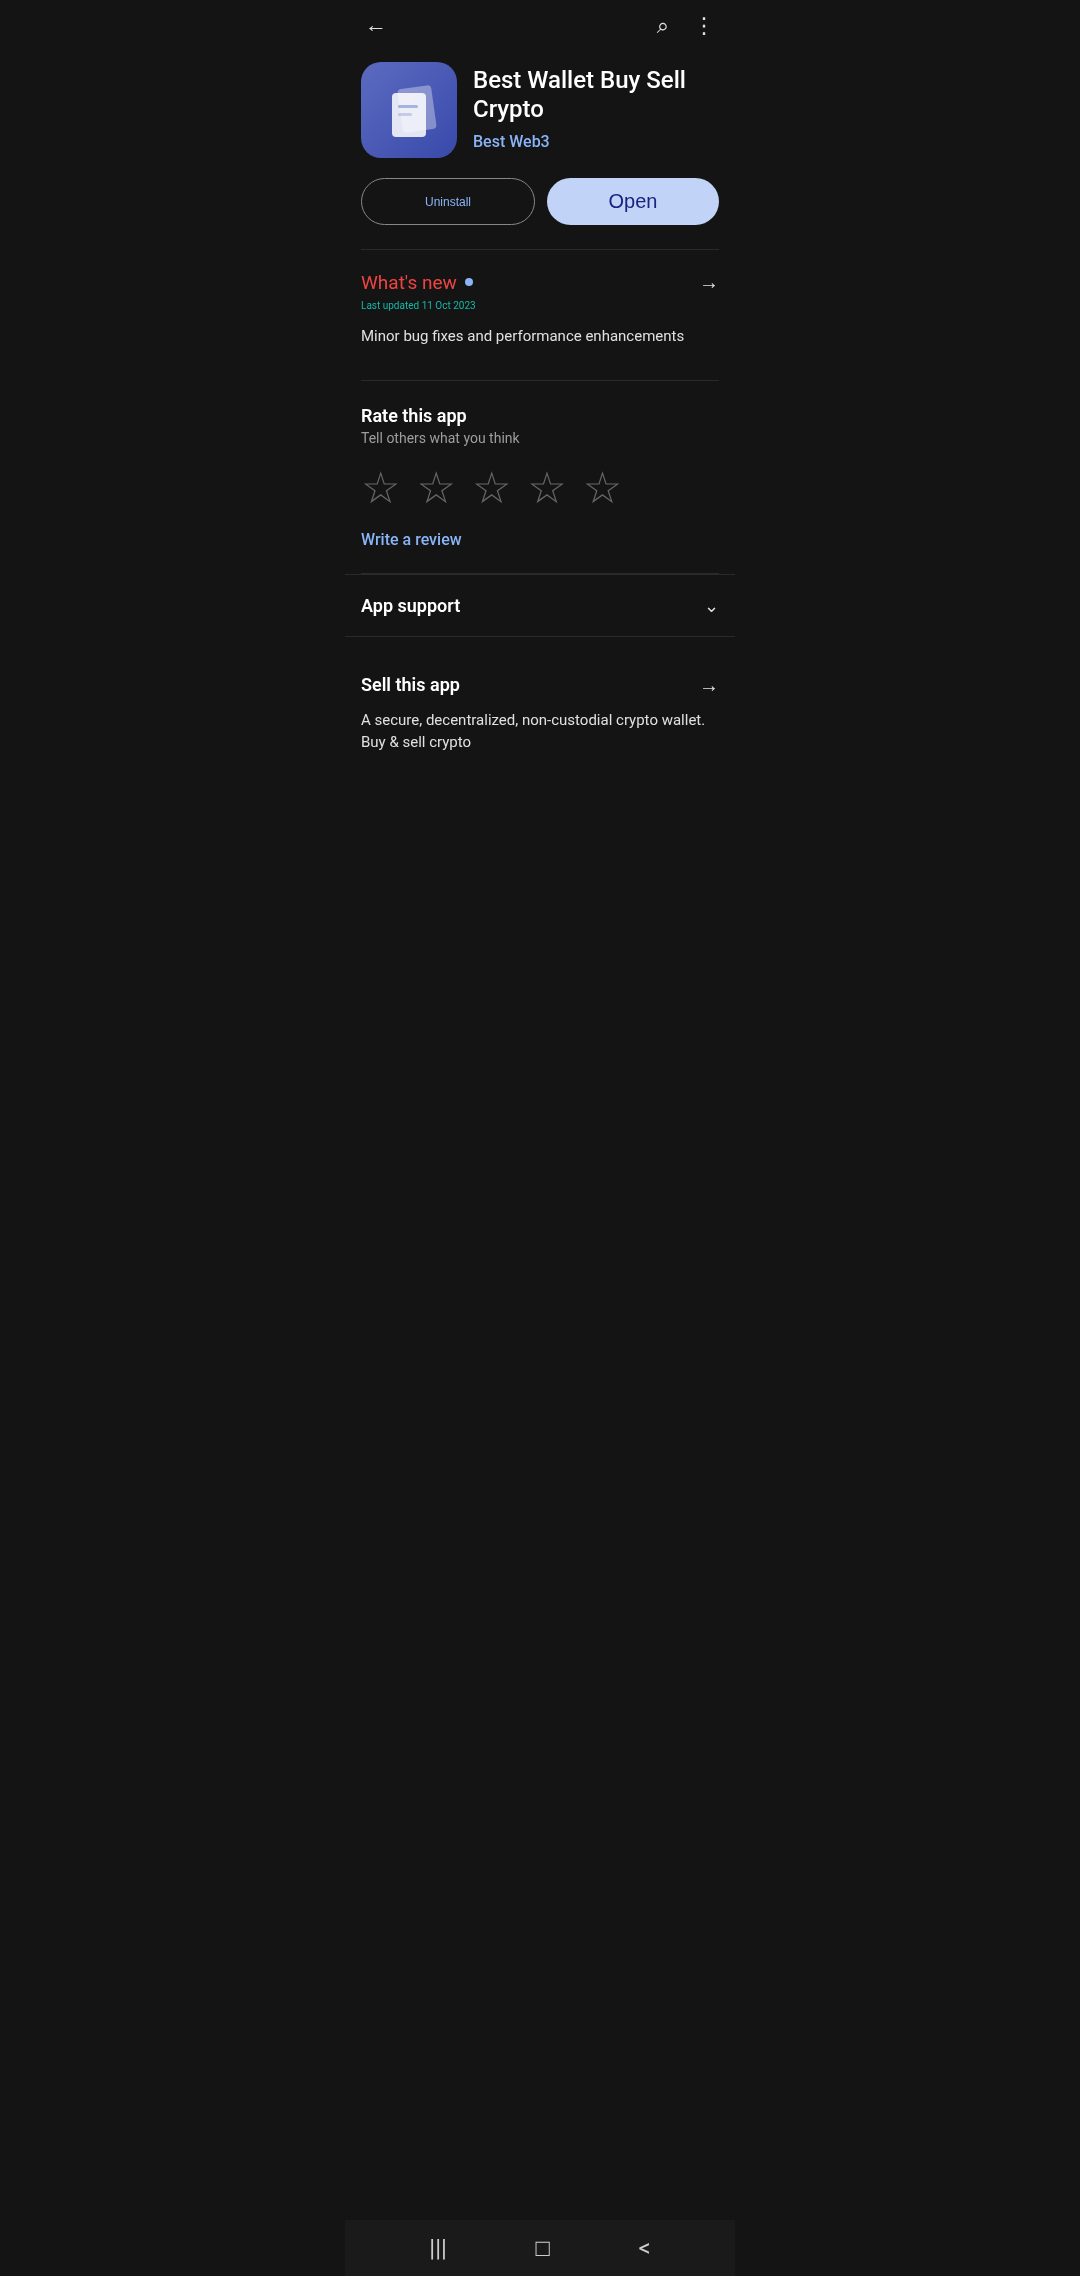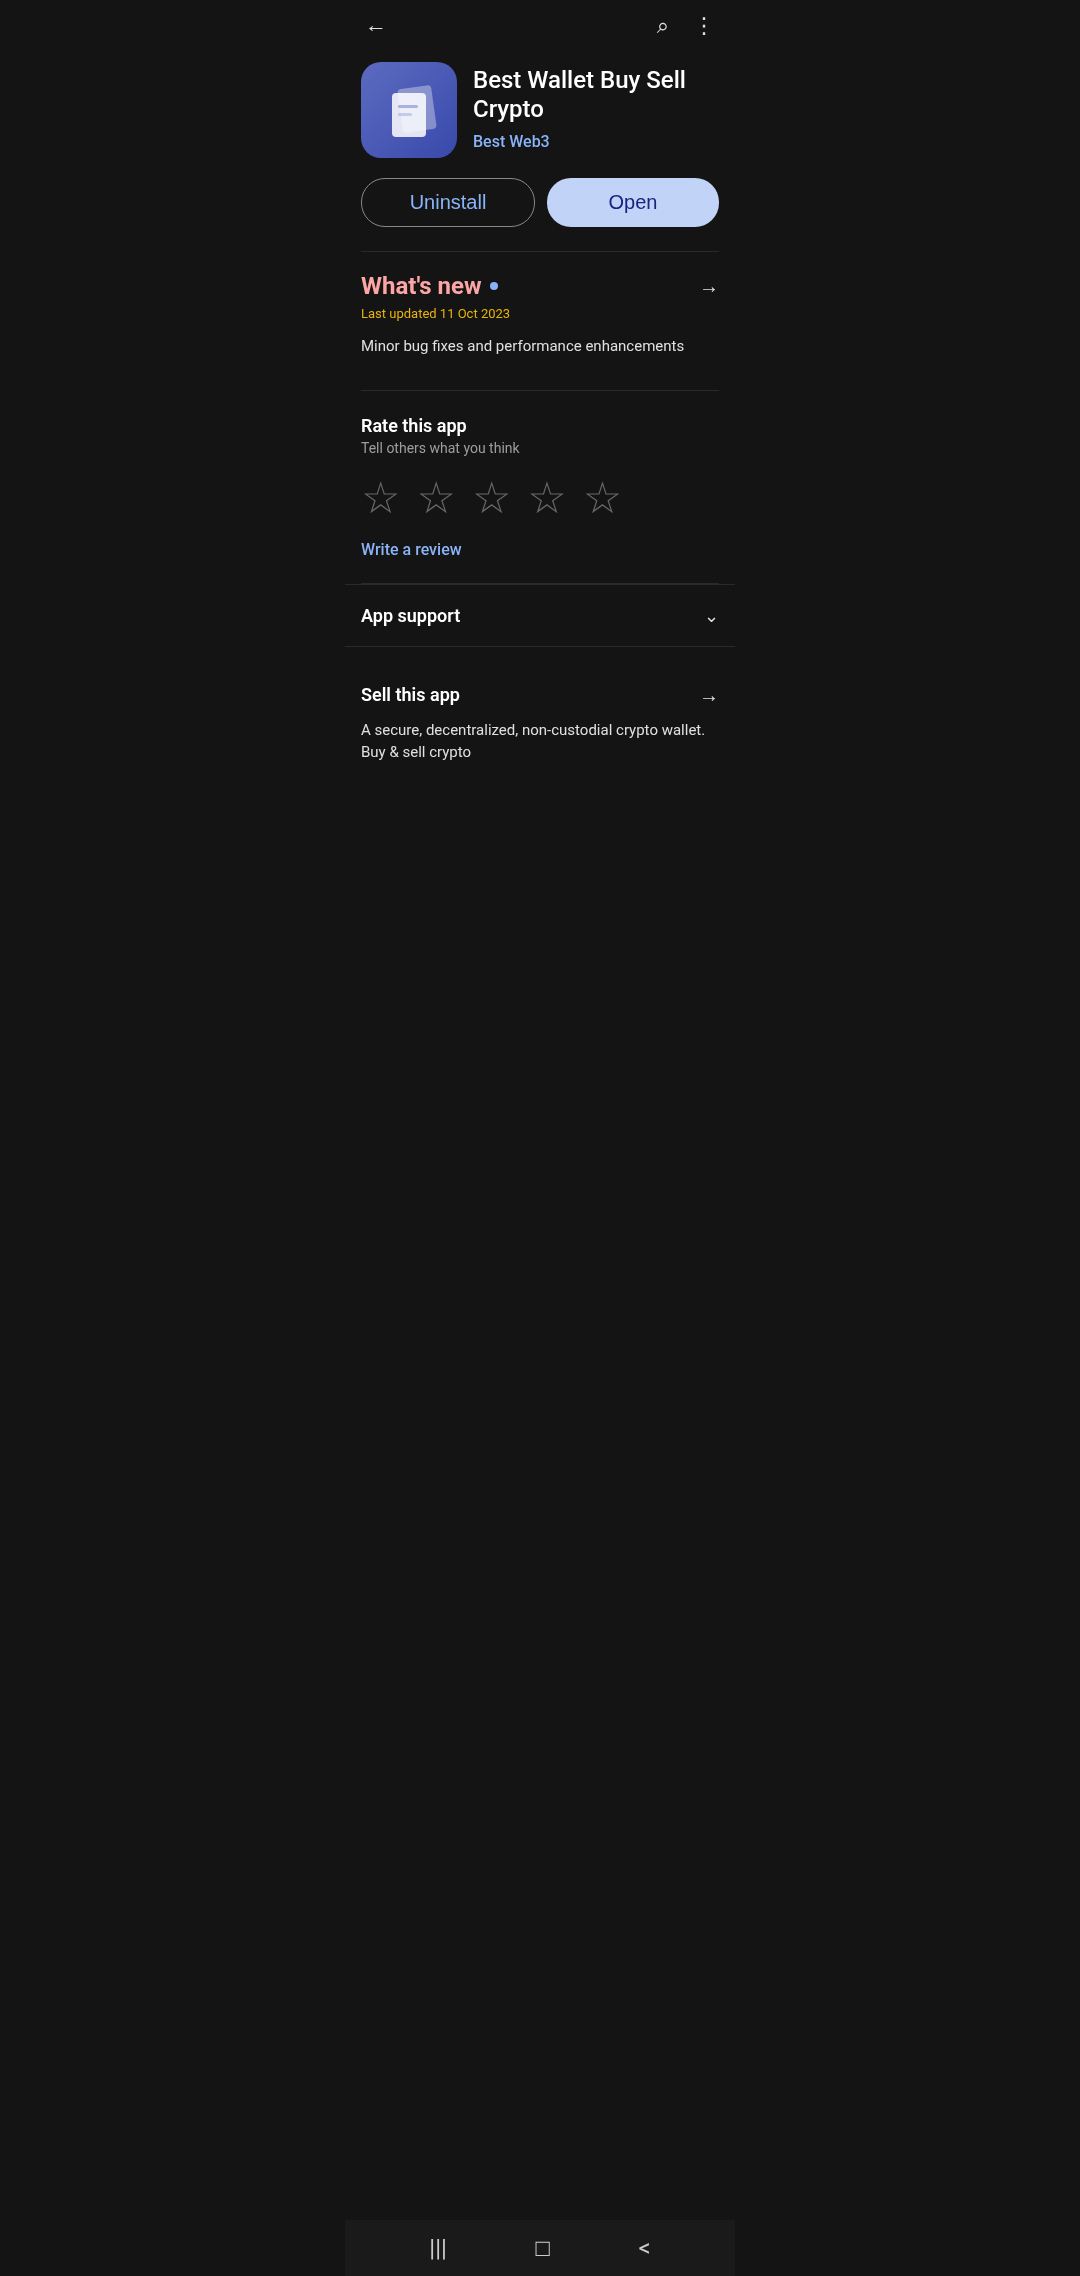--- a/index.html
+++ b/index.html
@@ -93,21 +93,21 @@
       padding: 0 16px 24px 16px;
     }
 
     .btn-uninstall {
       flex: 1;
       padding: 12px 24px;
       border: 1.5px solid #888888;
       border-radius: 24px;
       background: transparent;
       color: #8ab4f8;
-      font-size: 20px;
+      font-size: 12px;
       font-weight: 500;
       cursor: pointer;
       text-align: center;
     }
 
     .btn-open {
       flex: 1;
       padding: 12px 24px;
       border: none;
       border-radius: 24px;
@@ -138,41 +138,41 @@
       margin-bottom: 6px;
     }
 
     .section-title-row {
       display: flex;
       align-items: center;
       gap: 8px;
     }
 
     .section-title {
-      font-size: 24px;
-      font-weight: 700;
-      color: #fca5a5;
+      font-size: 19px;
+      font-weight: 400;
+      color: #ef4444;
     }
 
     .blue-dot {
       width: 8px;
       height: 8px;
       background: #8ab4f8;
       border-radius: 50%;
       display: inline-block;
     }
 
     .arrow-icon {
       color: #e0e0e0;
       font-size: 20px;
     }
 
     .update-date {
-      font-size: 13px;
-      color: #eab308;
+      font-size: 10px;
+      color: #14b8a6;
       margin-bottom: 14px;
     }
 
     .update-description {
       font-size: 15px;
       color: #e0e0e0;
       line-height: 1.5;
     }
 
     

